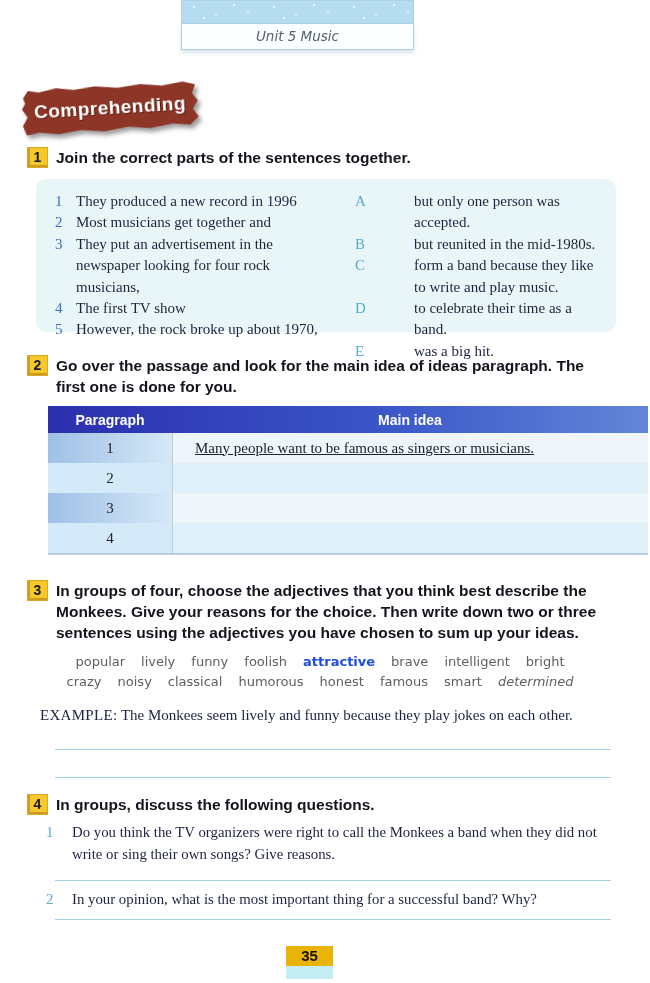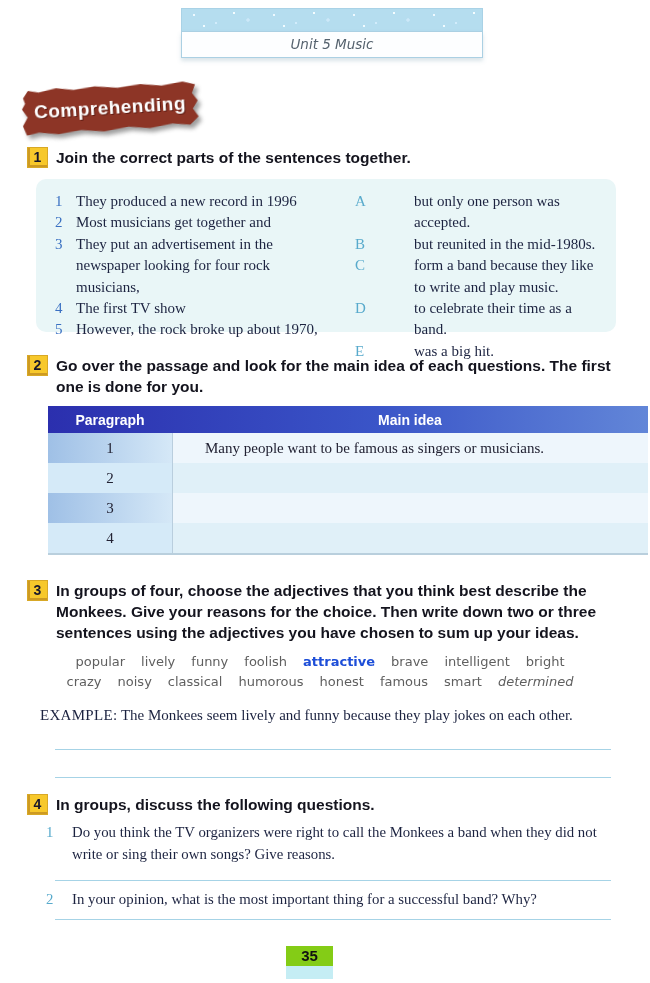--- a/index.html
+++ b/index.html
@@ -1,21 +1,21 @@
 <!DOCTYPE html>
 <html><head>
 <meta charset="utf-8">
 <style>
   html,body{margin:0;padding:0;}
   body{width:650px;height:983px;background:#ffffff;position:relative;overflow:hidden;
        font-family:"Liberation Serif",serif;-webkit-font-smoothing:antialiased;}
   .abs{position:absolute;}
 
   
-  .unit-band{left:181px;top:8px;width:302px;}
+  .unit-band{left:181px;top:0;width:233px;}
   .droplet-strip{height:22px;background-color:#b5ddef;
     background-image:
       radial-gradient(circle 2px at 12px 6px, #eef9ff 60%, transparent 70%),
       radial-gradient(circle 2px at 34px 14px, #d2ecfb 60%, transparent 70%),
       radial-gradient(circle 1.5px at 52px 4px, #f5fcff 60%, transparent 70%),
       radial-gradient(circle 2.5px at 66px 11px, #cde8f8 60%, transparent 70%),
       radial-gradient(circle 1.5px at 22px 17px, #f0fbff 60%, transparent 70%);
     background-size:80px 22px;border:1px solid #a9d2e6;border-bottom:none;}
   .unit-box{border:1px solid #abd0e3;background:#fdfeff;text-align:center;
     padding:4px 0 5px;font-family:"DejaVu Sans",sans-serif;font-style:italic;
@@ -52,21 +52,21 @@
 
   
   .idea-table{left:48px;top:406px;width:600px;border-bottom:2px solid #b9cfdd;}
   .t-head{display:flex;height:27px;color:#fff;font-family:"Liberation Sans",sans-serif;
     font-weight:bold;font-size:14px;background:linear-gradient(90deg,#2b2fae 0%,#3a55c8 55%,#6286d8 100%);}
   .t-head .c1,.t-head .c2{display:flex;align-items:center;justify-content:center;}
   .c1{flex:none;width:124px;}
   .c2{flex:1;}
   .t-row{display:flex;height:30px;font-size:15px;color:#223;}
   .t-row .c1{display:flex;align-items:center;justify-content:center;border-right:1px solid #b9cede;}
-  .t-row .c2{display:flex;align-items:center;padding-left:32px;}
+  .t-row .c2{display:flex;align-items:center;padding-left:22px;text-decoration:underline;}
   .t-row.odd .c1{background:linear-gradient(90deg,#9fc0e6,#d5e8f7);}
   .t-row.even .c1{background:#d5eaf8;}
   .t-row.odd .c2{background:#eef6fc;}
   .t-row.even .c2{background:#e0f0f8;}
 
   
   .adjectives{left:58px;top:652px;width:524px;font-family:"DejaVu Sans",sans-serif;
     font-size:13px;color:#5f5f5f;text-align:center;line-height:19.5px;}
   .adjectives span{margin:0 8px;white-space:nowrap;}
   .adjectives .bold{font-weight:bold;color:#1d4ed8;}
@@ -76,21 +76,21 @@
   .example-text{}
   .write-line{height:0;border-top:1.5px solid #a6d3e6;}
 
   
   .question{display:flex;font-size:14.8px;line-height:22px;color:#1c2340;}
   .q-num{flex:none;width:26px;color:#58aacc;}
   .q-txt{flex:1;}
 
   
   .page-num-box{left:286px;top:946px;width:47px;text-align:center;}
-  .page-num{background:#84cc16;font-family:"Liberation Sans",sans-serif;font-weight:bold;
+  .page-num{background:#eab308;font-family:"Liberation Sans",sans-serif;font-weight:bold;
     font-size:15px;color:#111;padding:1px 0 2px;}
   .page-strip{height:13px;background:#c5edf4;}
 </style>
 </head>
 <body>
 
 <div class="abs unit-band">
   <div class="droplet-strip"></div>
   <div class="unit-box">Unit 5 Music</div>
 </div>
@@ -150,21 +150,21 @@
       <div class="m-row">
         <span class="m-letter">E</span>
         <span class="m-txt">was a big hit.</span>
       </div>
     </div>
   </div>
 </div>
 
 <div class="abs ex-head" style="left:28px;top:355px;width:588px;">
   <div class="badge">2</div>
-  <div>Go over the passage and look for the main idea of each questions. The first one is done for you.</div>
+  <div>Go over the passage and look for the main idea of ideas paragraph. The first one is done for you.</div>
 </div>
 
 <div class="abs idea-table">
   <div class="t-head">
     <div class="c1">Paragraph</div>
     <div class="c2">Main idea</div>
   </div>
   <div class="t-row odd">
     <div class="c1">1</div>
     <div class="c2">Many people want to be famous as singers or musicians.</div>

